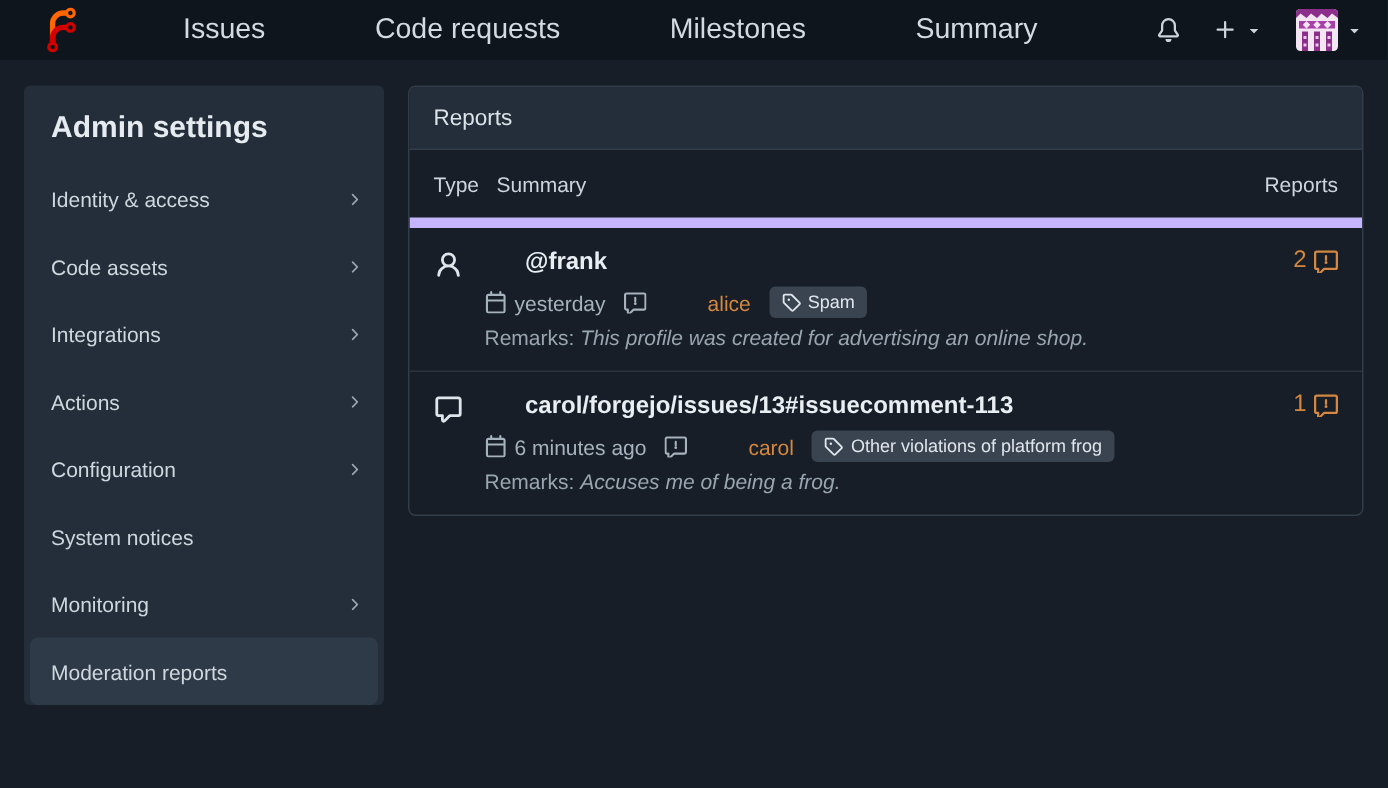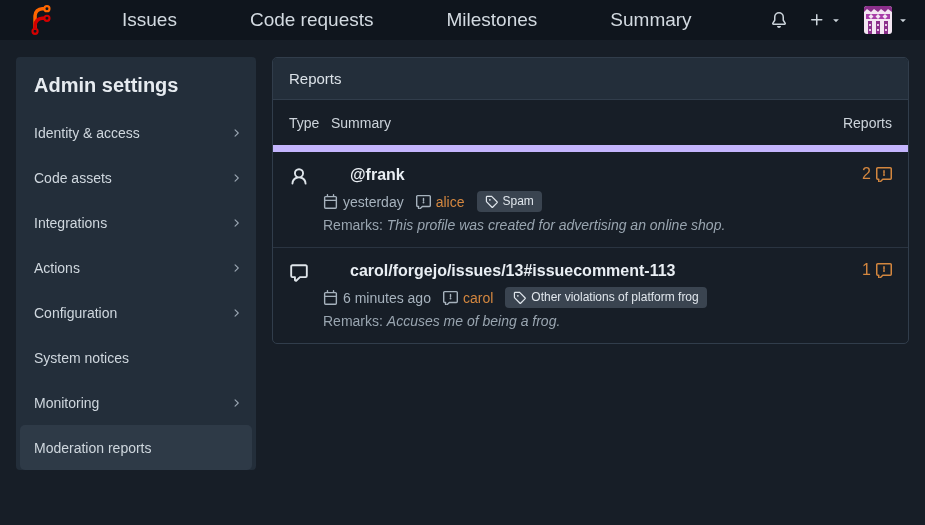--- a/index.html
+++ b/index.html
@@ -61,21 +61,21 @@
     font-size:14px; color:#cdd4db;
   }
   .table-header .col-summary { padding-left:8px; }
   .table-header .col-reports { text-align:right; }
   .report-row { border-bottom:1px solid #2a3441; }
   .report-row:last-child { border-bottom:none; }
   .row-type { padding-top:3px; color:#dfe5ea; }
   .row-title { font-size:16px; font-weight:600; color:#e9eef3; line-height:22px; margin-bottom:5px;margin-left:27px; }
   .row-meta { display:flex; align-items:center; gap:12px; font-size:14px; color:#a6b2bd; line-height:20px; margin-bottom:4px; }
   .meta-group { display:flex; align-items:center; gap:5px; }
-  .meta-link { color:#d4873f; cursor:pointer; text-decoration:none; }
+  .meta-link { color:#d4873f; cursor:pointer; text-decoration:none;margin-left:36px; }
   .label-pill {
     display:inline-flex; align-items:center; gap:5px;
     background:#3a4450; border-radius:4px; padding:2px 8px;
     font-size:12px; color:#e0e6ec; line-height:17px; white-space:nowrap;text-align:right;
   }
   .row-remarks { font-size:14px; color:#99a5b0; line-height:19px; }
   .remarks-text { font-style:italic; }
   .row-count {
     display:flex; align-items:flex-start; justify-content:flex-end;
     gap:5px; color:#d4873f; font-size:16px; line-height:20px; cursor:pointer;

